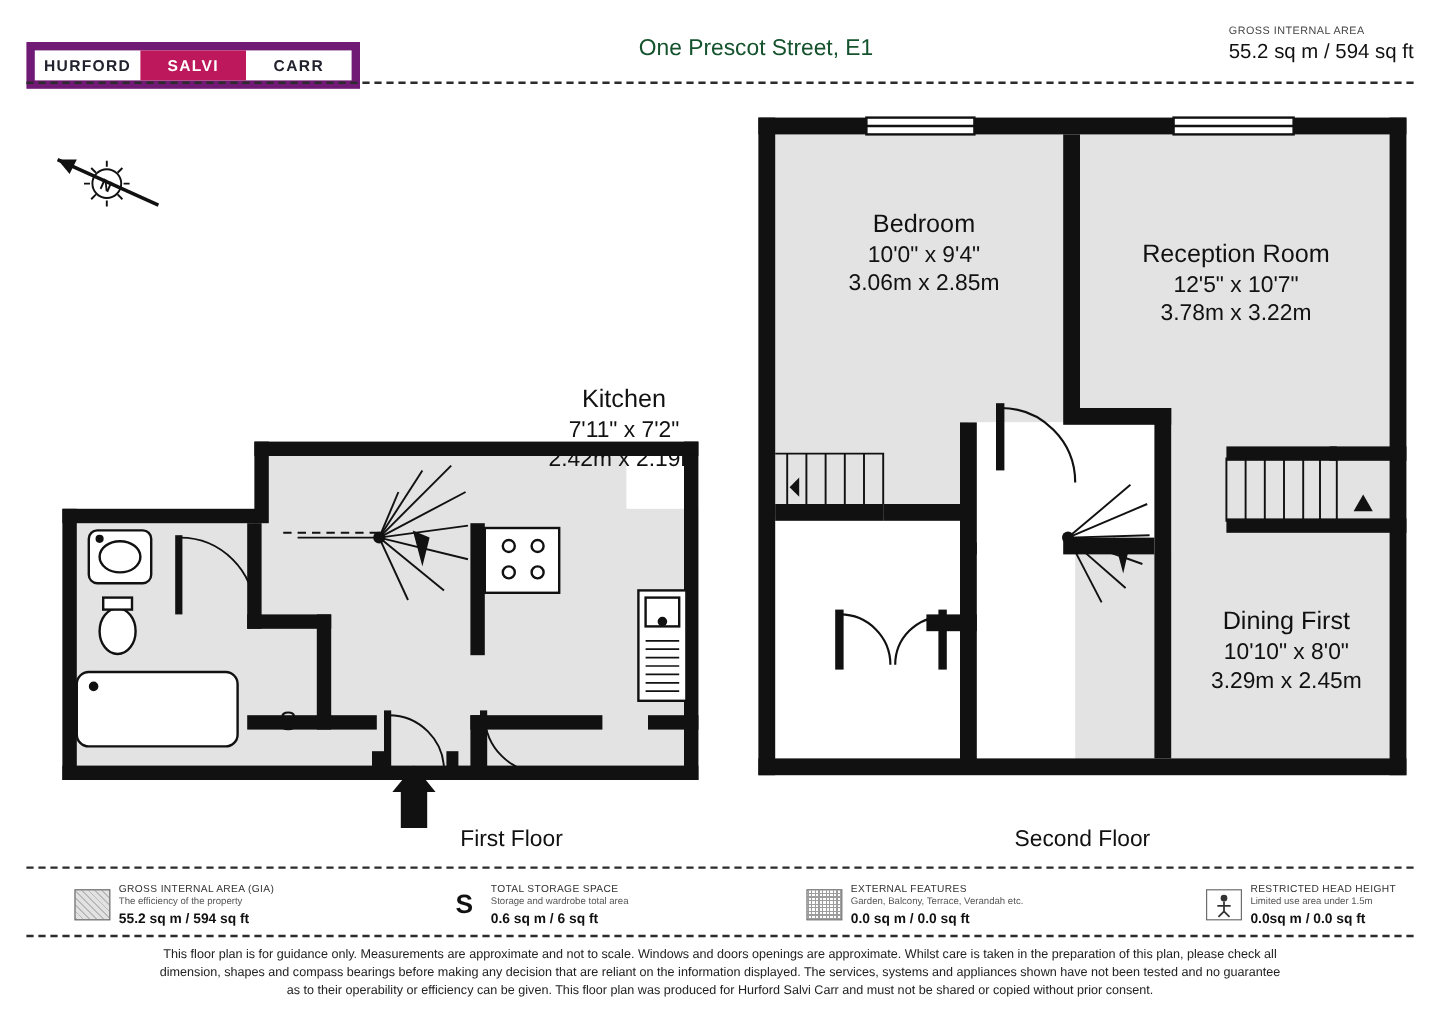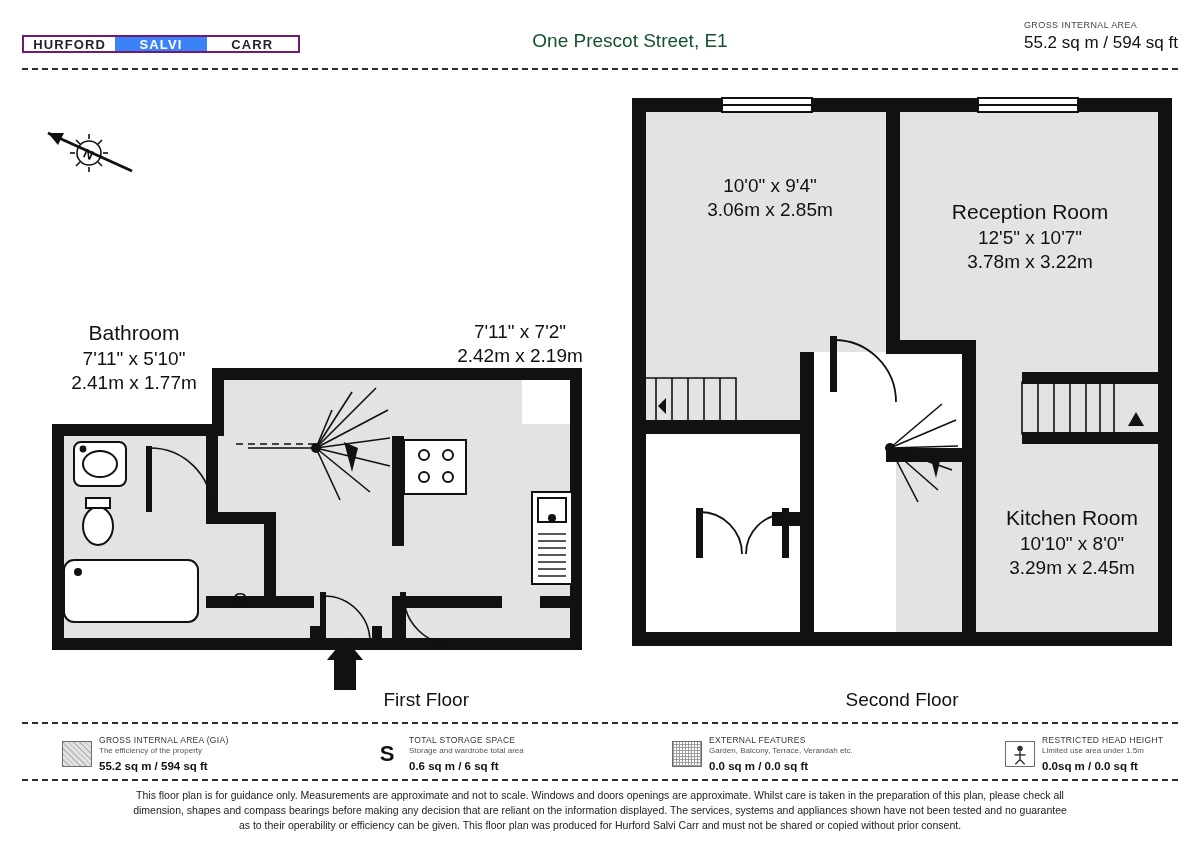--- a/index.html
+++ b/index.html
@@ -15,37 +15,37 @@
     position: relative;
     width: 1200px;
     height: 848px;
     background: #ffffff;
   }
 
   
   .logo {
     position: absolute;
     left: 22px; top: 35px;
-    width: 278px; height: 18px;
+    width: 278px; height: 39px;
     display: flex;
-    border: 2px solid #701a75;
+    border: 7px solid #701a75;
     justify-content: flex-end;
   }
   .logo-cell {
     flex: 1;
     display: flex;
     align-items: center;
     justify-content: center;
     font-size: 13px;
     font-weight: bold;
     letter-spacing: 1.1px;
     color: #22222e;
   }
   .logo-cell.mid {
-    background: #3b82f6;
+    background: #be185d;
     color: #ffffff;
   }
 
   .doc-title {
     position: absolute;
     left: 430px; top: 30px;
     width: 400px;
     text-align: center;
     font-size: 19px;
     color: #14532d;
@@ -411,44 +411,41 @@
         <line x1="890" y1="448" x2="958" y2="446"></line>
         <line x1="890" y1="448" x2="952" y2="470"></line>
         <line x1="890" y1="448" x2="938" y2="490"></line>
         <line x1="890" y1="448" x2="918" y2="502"></line>
       </g>
       <circle cx="890" cy="448" r="5" fill="#111"></circle>
       <polygon points="928,448 936,478 942,452" fill="#111"></polygon>
     </g>
   </svg>
 
-  <div class="room-label" style="left:14px; top:320px; width:240px;">
-    <div class="rname">Bathroom</div>
-    <div class="rdim">7'11" x 5'10"</div>
-    <div class="rdim">2.41m x 1.77m</div>
-  </div>
 
   <div class="room-label" style="left:410px; top:320px; width:220px;">
+    <div class="rname">Kitchen</div>
     <div class="rdim">7'11" x 7'2"</div>
     <div class="rdim">2.42m x 2.19m</div>
   </div>
 
   <div class="room-label" style="left:650px; top:174px; width:240px;">
+    <div class="rname">Bedroom</div>
     <div class="rdim">10'0" x 9'4"</div>
     <div class="rdim">3.06m x 2.85m</div>
   </div>
 
   <div class="room-label" style="left:910px; top:199px; width:240px;">
     <div class="rname">Reception Room</div>
     <div class="rdim">12'5" x 10'7"</div>
     <div class="rdim">3.78m x 3.22m</div>
   </div>
 
   <div class="room-label" style="left:952px; top:505px; width:240px;">
-    <div class="rname">Kitchen Room</div>
+    <div class="rname">Dining First</div>
     <div class="rdim">10'10" x 8'0"</div>
     <div class="rdim">3.29m x 2.45m</div>
   </div>
 
   <div class="floor-caption" style="left:209px; top:689px; width:260px;text-align:right;">First Floor</div>
   <div class="floor-caption" style="left:772px; top:689px; width:260px;">Second Floor</div>
 
   <div class="legend-item" style="left:62px; top:735px;">
     <div class="legend-swatch sw-gia"></div>
     <div class="legend-text">

